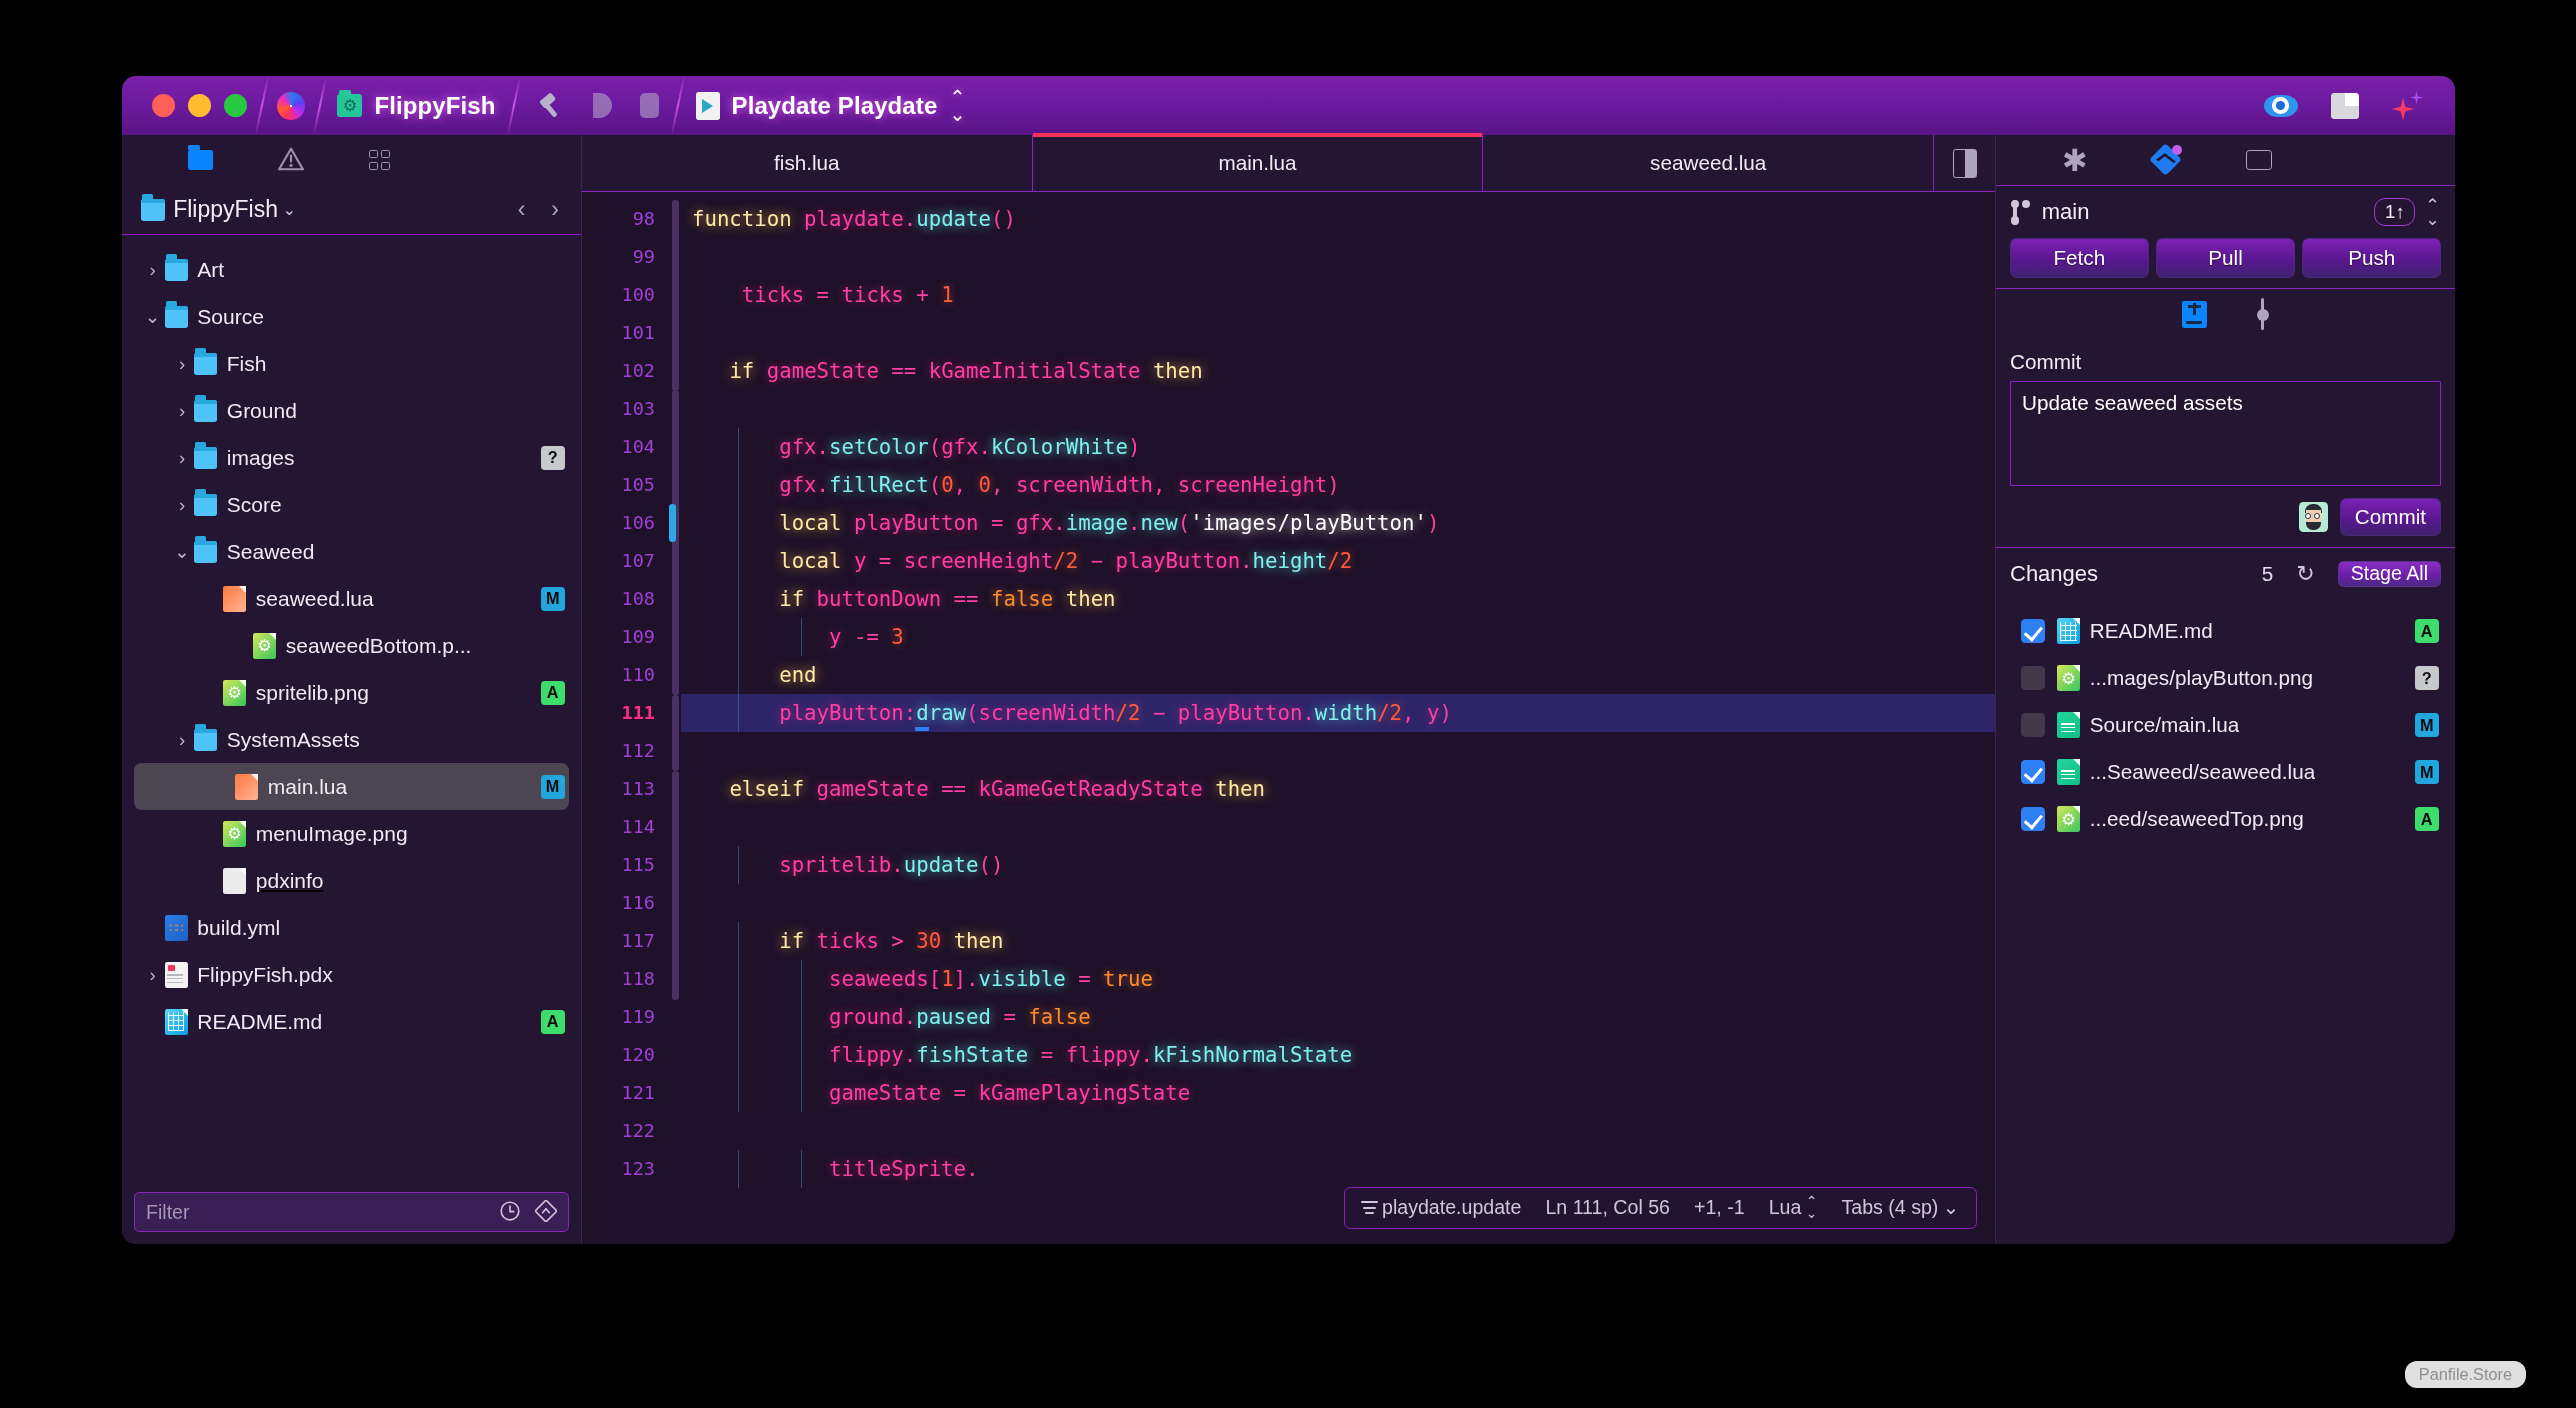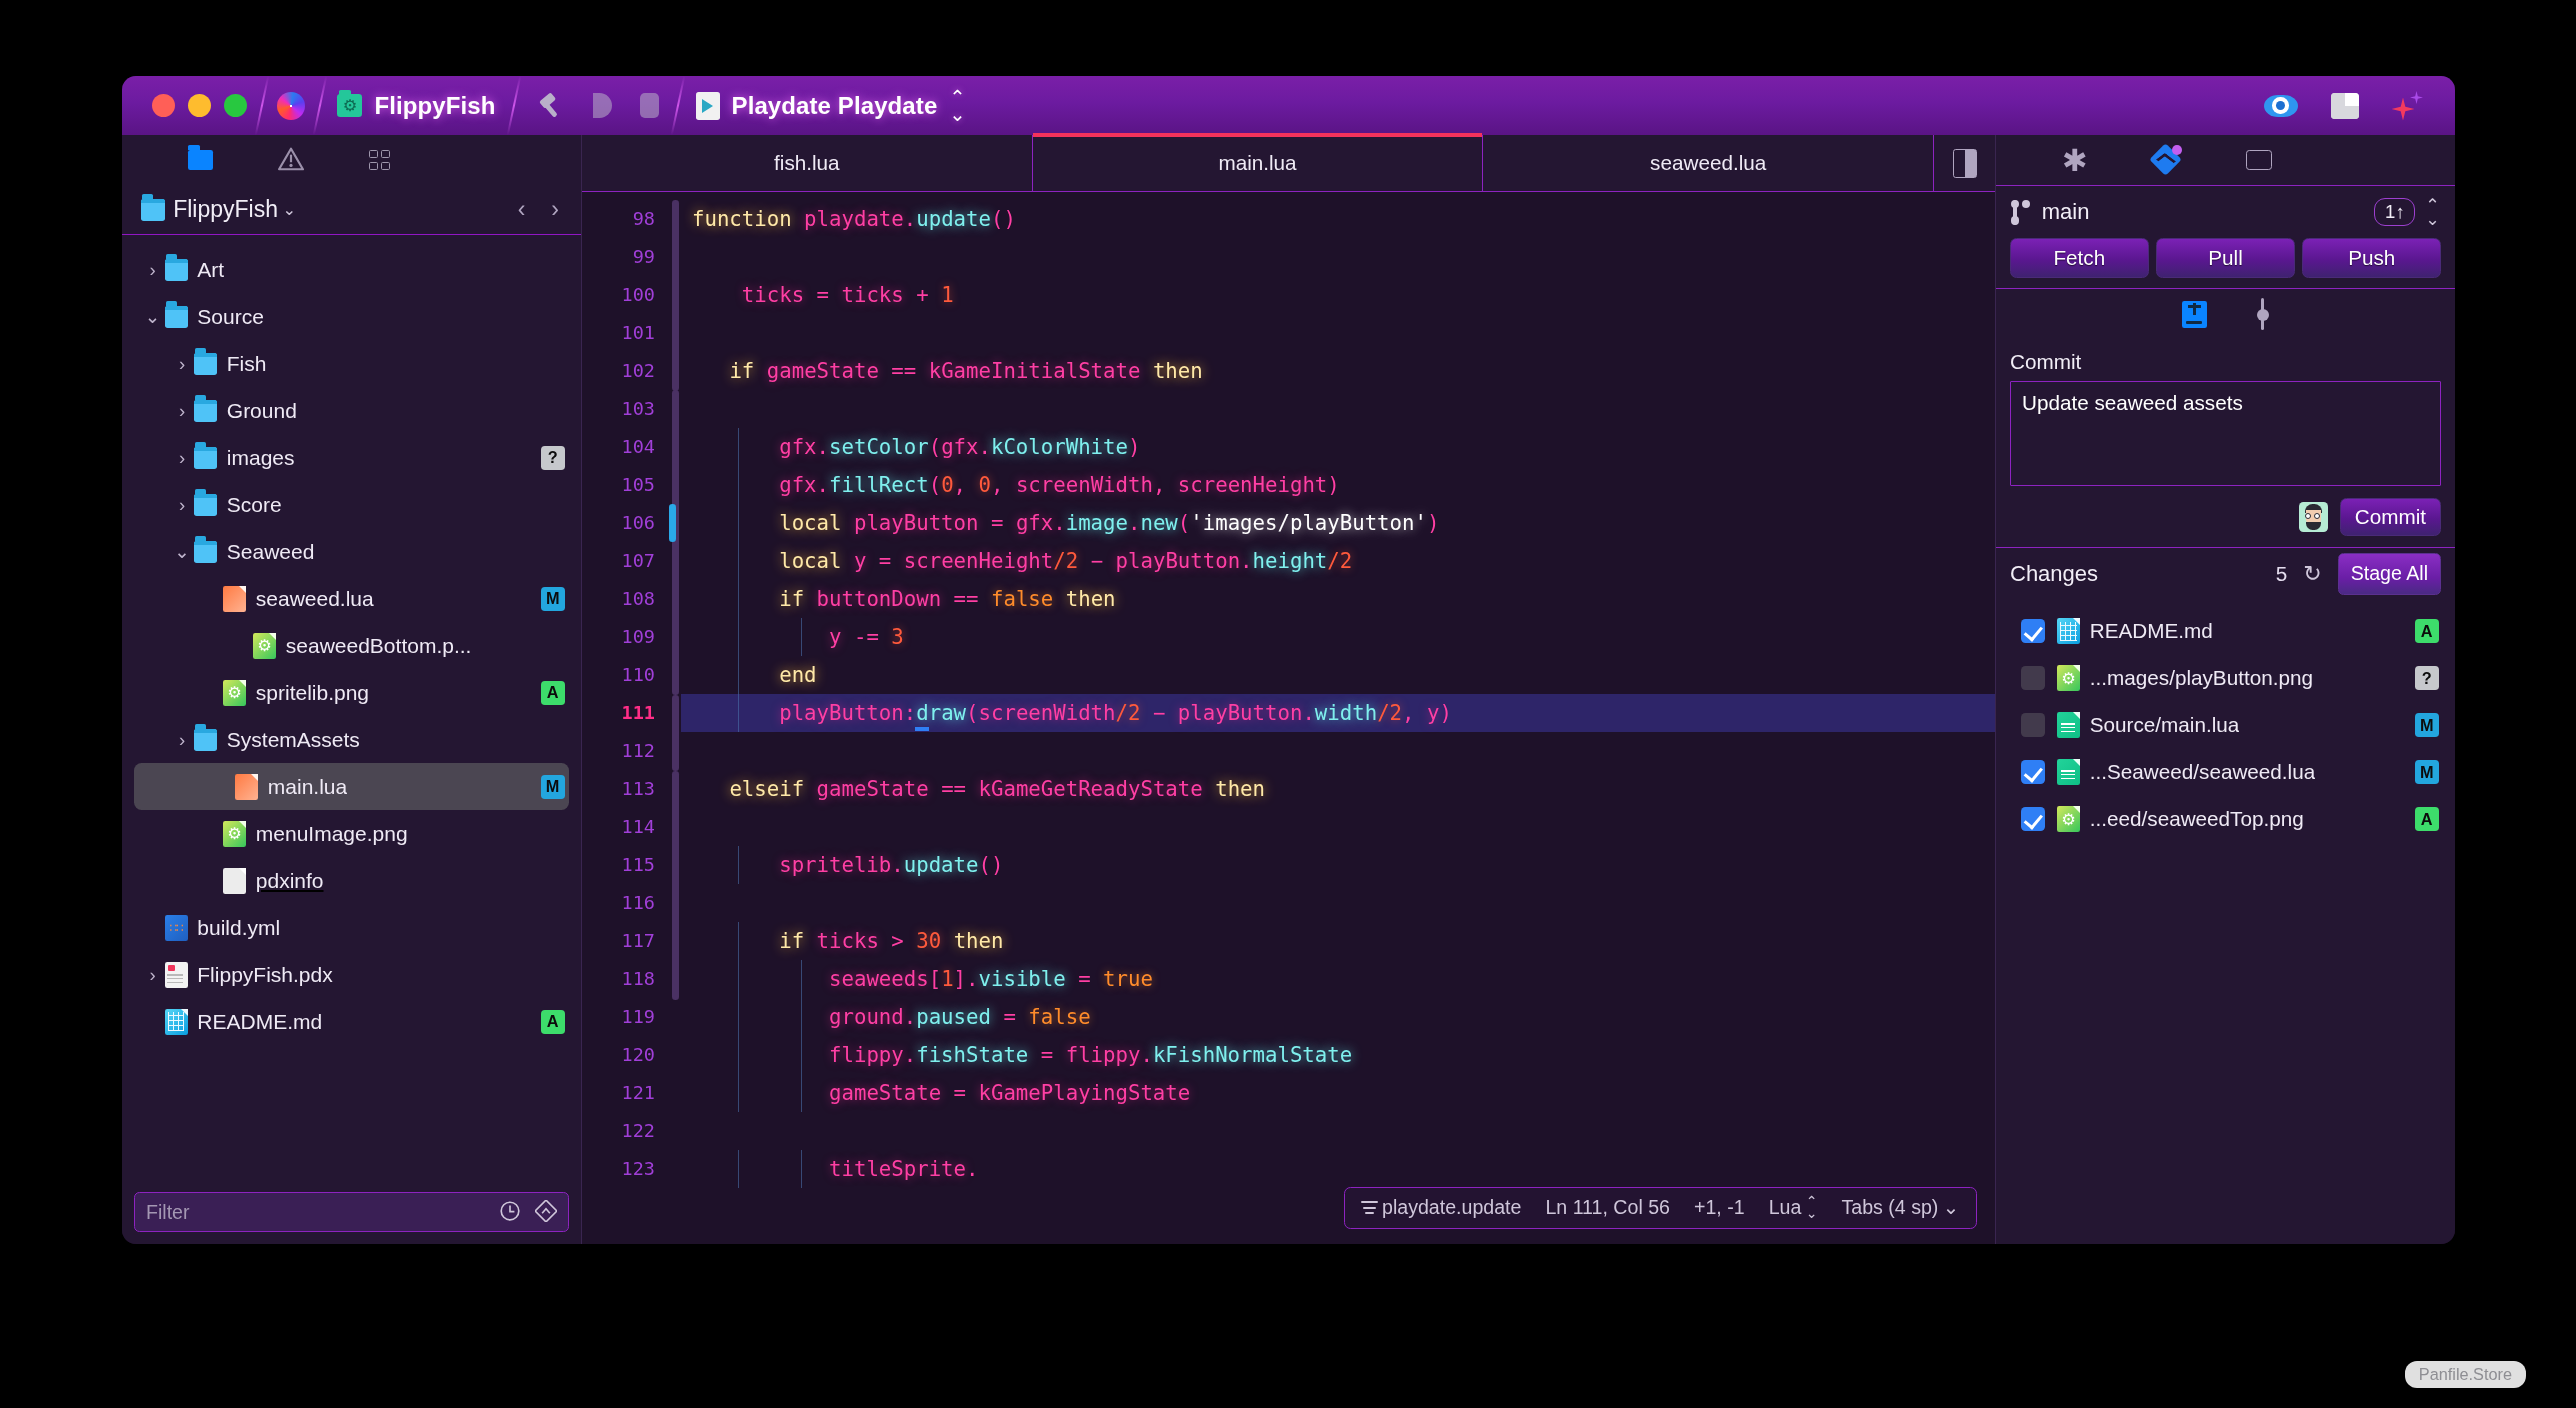--- a/index.html
+++ b/index.html
@@ -341,28 +341,28 @@
   .avatar .g1{left:6.5px;} .avatar .g2{left:15.2px;}
   .avatar .beard{position:absolute;left:7px;top:19.6px;width:15.2px;height:8.7px;background:#2a2a33;border-radius:0 0 6.5px 6.5px;}
   .commit-btn {
     height: 38px; padding: 0 14px; border-radius:6.5px;
     background: linear-gradient(180deg,#7b21b5 0%, #5a1790 55%, #3f2270 100%);
     border: 1.1px solid #4a2a78; color:#fff; font-size:20.7px;
     display:flex; align-items:center; justify-content:center;
   }
 
   #rp-changes-hdr {
-    height: 52px; display:flex; align-items:center; gap: 16px;
+    height: 52px; display:flex; align-items:center; gap: 23px;
     padding: 0 14px; border-top: 1.6px solid #8d23c0;
   }
   #rp-changes-hdr .t { color:#f2eef7; font-size:22px; }
   #rp-changes-hdr .count { margin-left:auto; color:#e4dcee; font-size:20.7px; }
   #rp-changes-hdr .refresh { color:#cfc6da; font-size:22px; }
   .stage-all-btn {
-    height: 42px; padding: 0 12px; border-radius:5.4px;
+    height: 26px; padding: 0 12px; border-radius:5.4px;
     background: linear-gradient(180deg,#8a2ec4 0%, #6a1ea6 60%, #4a2a84 100%);
     border: 1.1px solid #5b3090; color:#fff; font-size:19.6px;
     display:flex; align-items:center; justify-content:center;
   }
   #changes-list { padding-top: 8.7px; }
   .chg-row { height: 47px; display:flex; align-items:center; padding: 0 16.3px 0 25px; }
   .cbx { width:24px; height:24px; border-radius:4.4px; flex:0 0 24px; margin-right:12px; }
   .cbx.on { background:#2f7ff5; position:relative; }
   .cbx.on::after {
     content:""; position:absolute; left:7px; top:3.3px; width:7.6px; height:13.6px;

